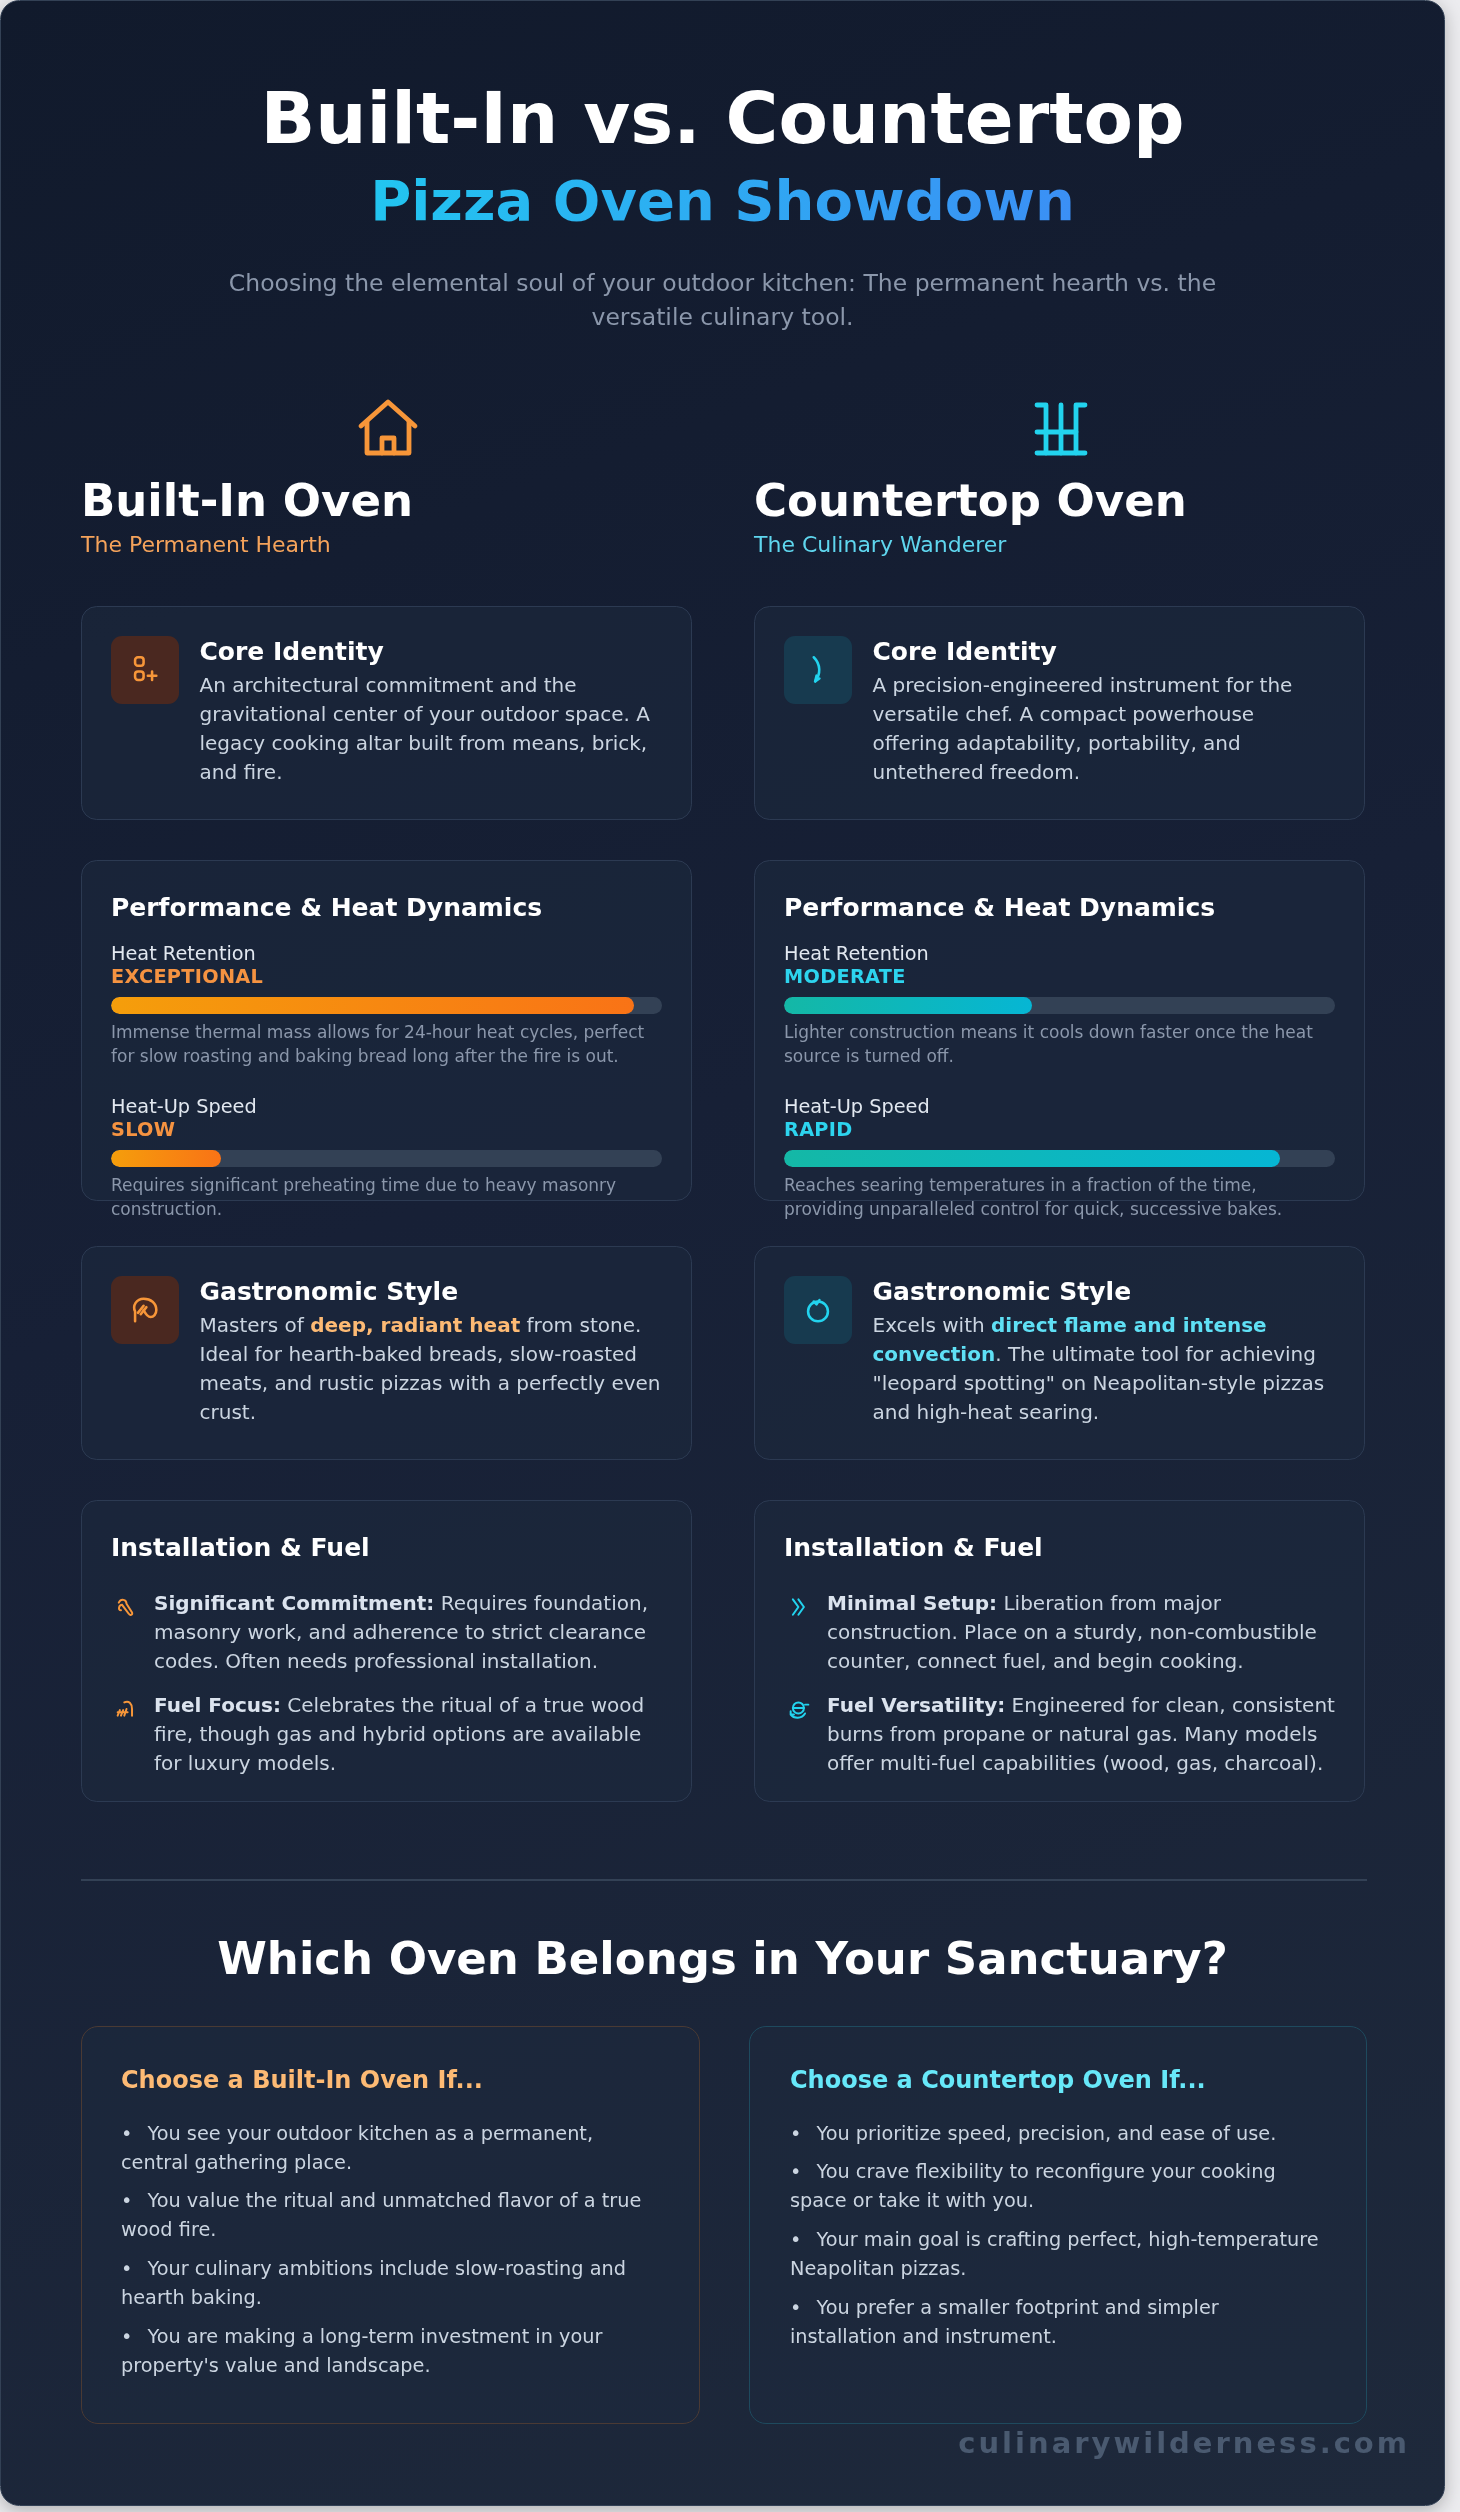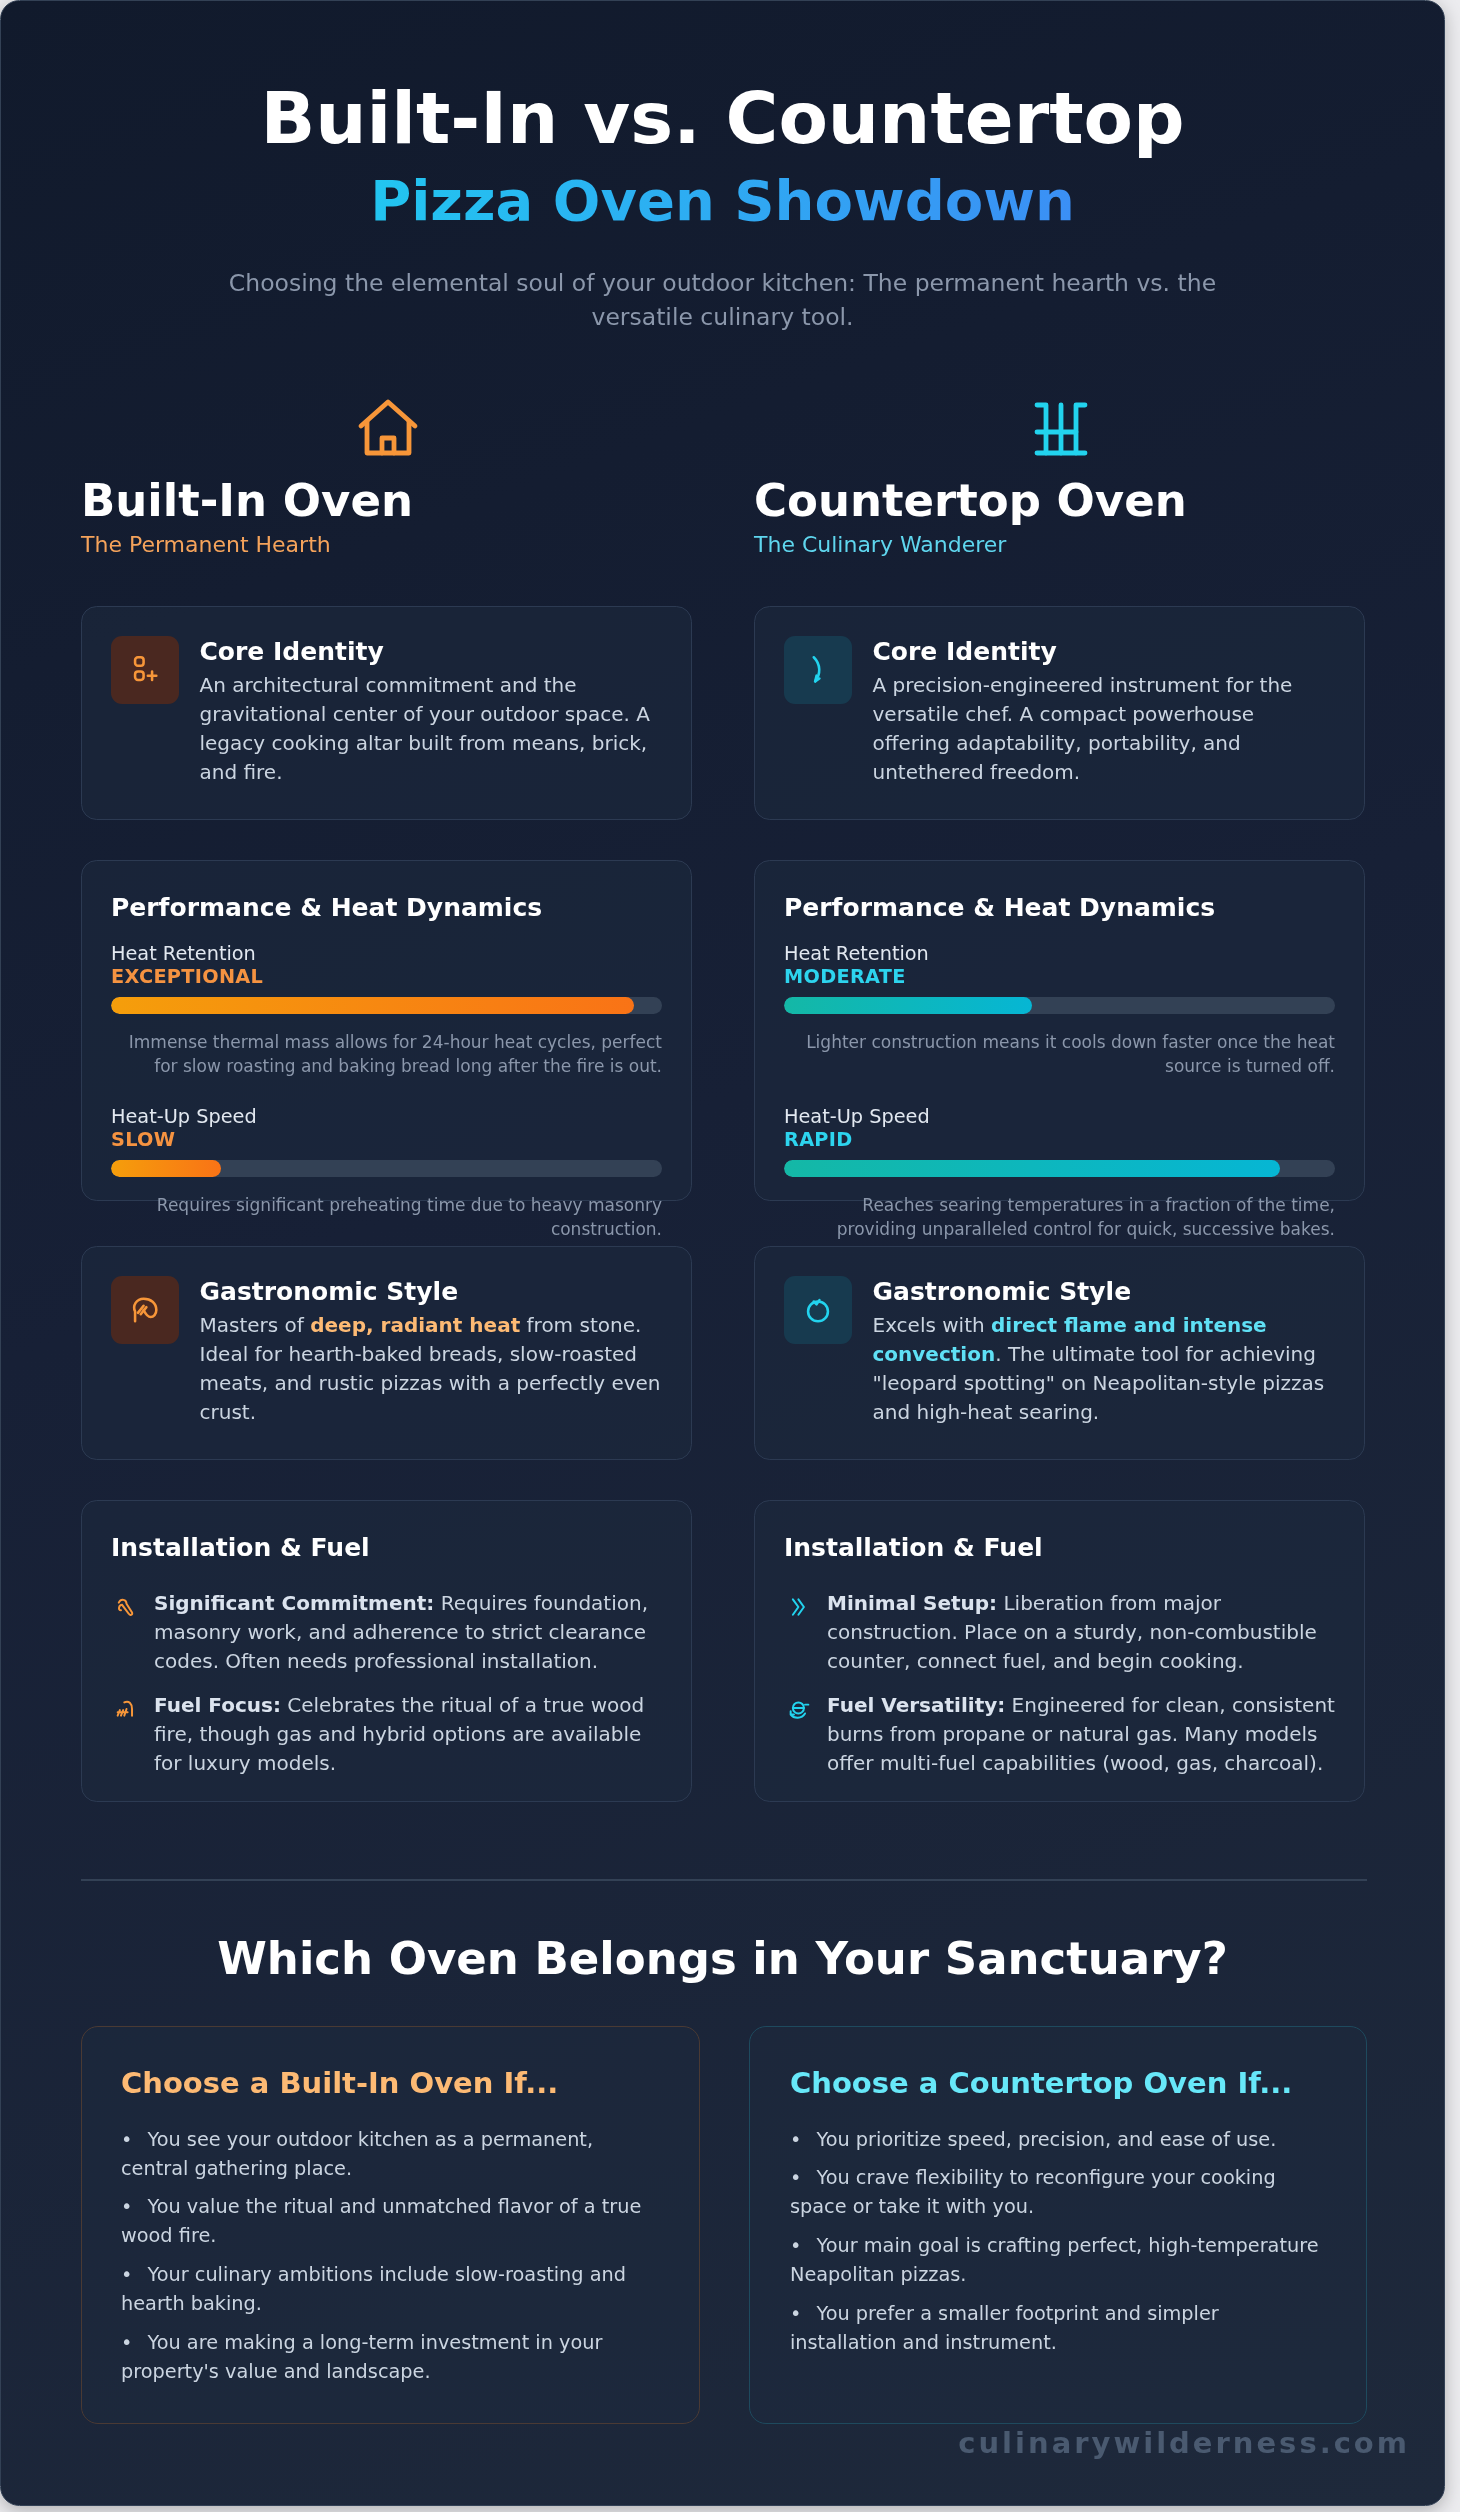--- a/index.html
+++ b/index.html
@@ -70,21 +70,21 @@
   .metric { margin-bottom: 26.5px; }
   .metric-top { display: flex; justify-content: space-between; align-items: baseline; flex-direction: column; }
   .metric-label { font-size: 19.3px; color: #e2e8f0; }
   .metric-val { font-size: 19.3px; font-weight: bold; letter-spacing: 0.3px; }
   .l .metric-val { color: #f59341; }
   .r .metric-val { color: #2dd4ee; }
   .track { height: 17px; border-radius: 8.4px; background: #334155; margin-top: 9.7px; overflow: hidden; }
   .fill { height: 100%; border-radius: 8.4px; }
   .l .fill { background: linear-gradient(90deg, #f59e0b, #f97316); }
   .r .fill { background: linear-gradient(90deg, #14b8a6, #06b6d4); }
-  .metric-desc { font-size: 17px; color: #8b97ab; line-height: 24px; margin-top: 16px; text-align: right; }
+  .metric-desc { font-size: 17px; color: #8b97ab; line-height: 24px; margin-top: 6px; }
 
   .inst { padding: 31px 29px 0 29px; }
   .inst h4 { margin-bottom: 24px; }
   .inst-item { display: flex; margin-bottom: 15.7px; }
   .inst-icon { width: 31px; flex: 0 0 31px; padding-top: 4.8px; margin-right: 12px; }
   .inst-text { font-size: 20px; color: #cbd5e1; line-height: 29px; }
   .inst-text b { color: #dbe3ee; }
 
   .divider {
     position: absolute; left: 80px; top: 1878px; width: 1286px; height: 2.4px; background: #334155;
@@ -93,21 +93,21 @@
     position: absolute; top: 1931px; left: 0; width: 1443px; text-align: center;
     font-size: 45px; font-weight: bold; color: #fff; margin: 0;
   }
   .choose {
     position: absolute; top: 2025px; height: 398px; box-sizing: border-box;
     border-radius: 17px; padding: 39px 39px 0 39px;
     background: rgba(30, 41, 62, 0.55);
   }
   .choose.l { left: 80px; width: 619px; border: 1.2px solid #4a3a34; }
   .choose.r { left: 748px; width: 618px; border: 1.2px solid #1e4a5e; padding-left: 40px; }
-  .choose h5 { margin: 0 0 24px 0; font-size: 29px; font-weight: bold; line-height: 1.2; }
+  .choose h5 { margin: 0 0 24px 0; font-size: 24px; font-weight: bold; line-height: 1.2; }
   .choose.l h5 { color: #fdba74; }
   .choose.r h5 { color: #67e8f9; }
   .choose ul { list-style: none; margin: 0; padding: 0; }
   .choose li { font-size: 19.3px; color: #cbd5e1; line-height: 29px; margin-bottom: 9.7px; }
   .choose li .dot { display: inline-block; width: 26.5px; }
   .footer-brand {
     position: absolute; top: 2425px; right: 34px;
     font-size: 29px; font-weight: bold; color: #4a5a70; letter-spacing: 3px;
   }
 </style>

